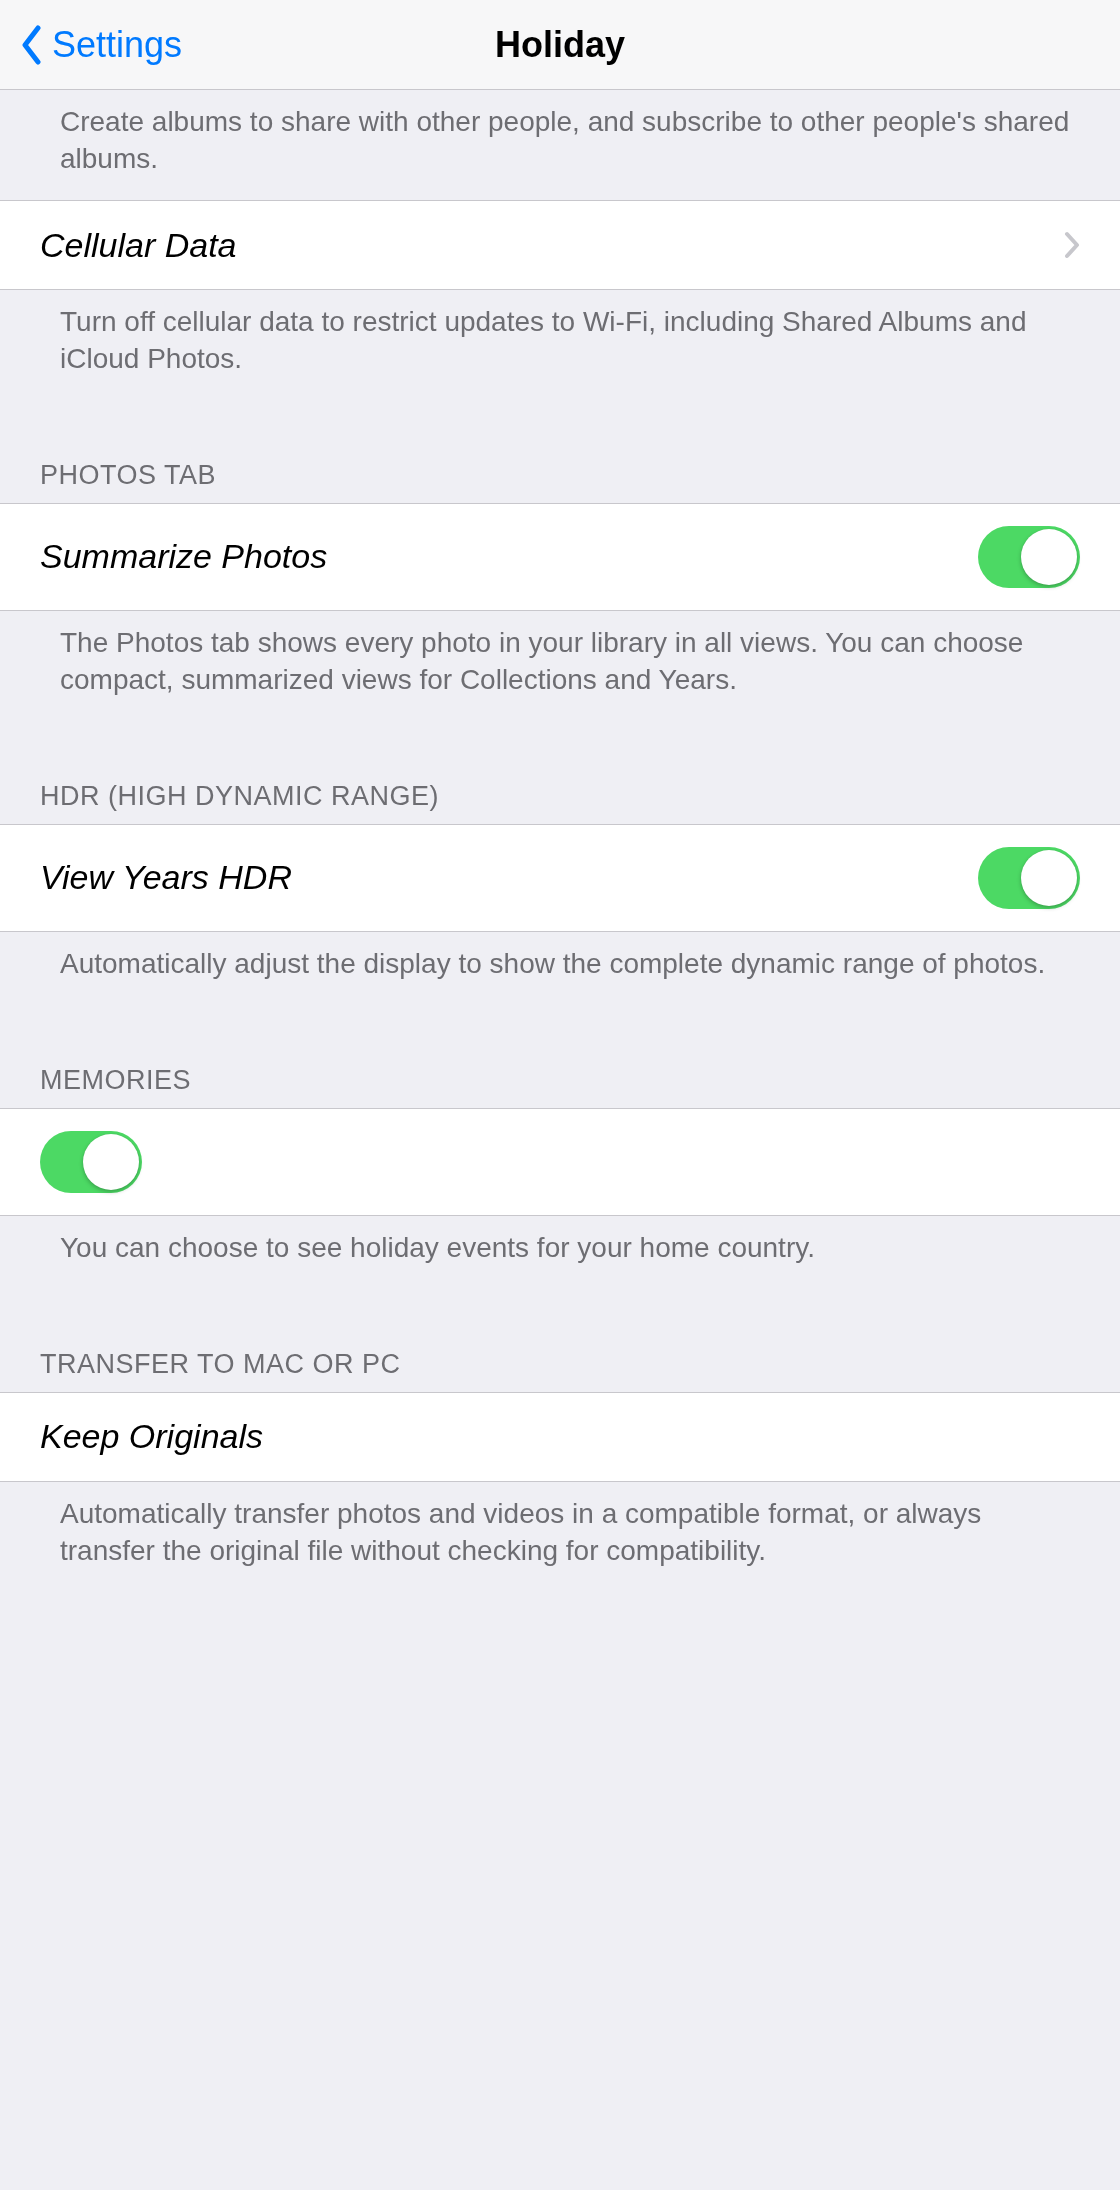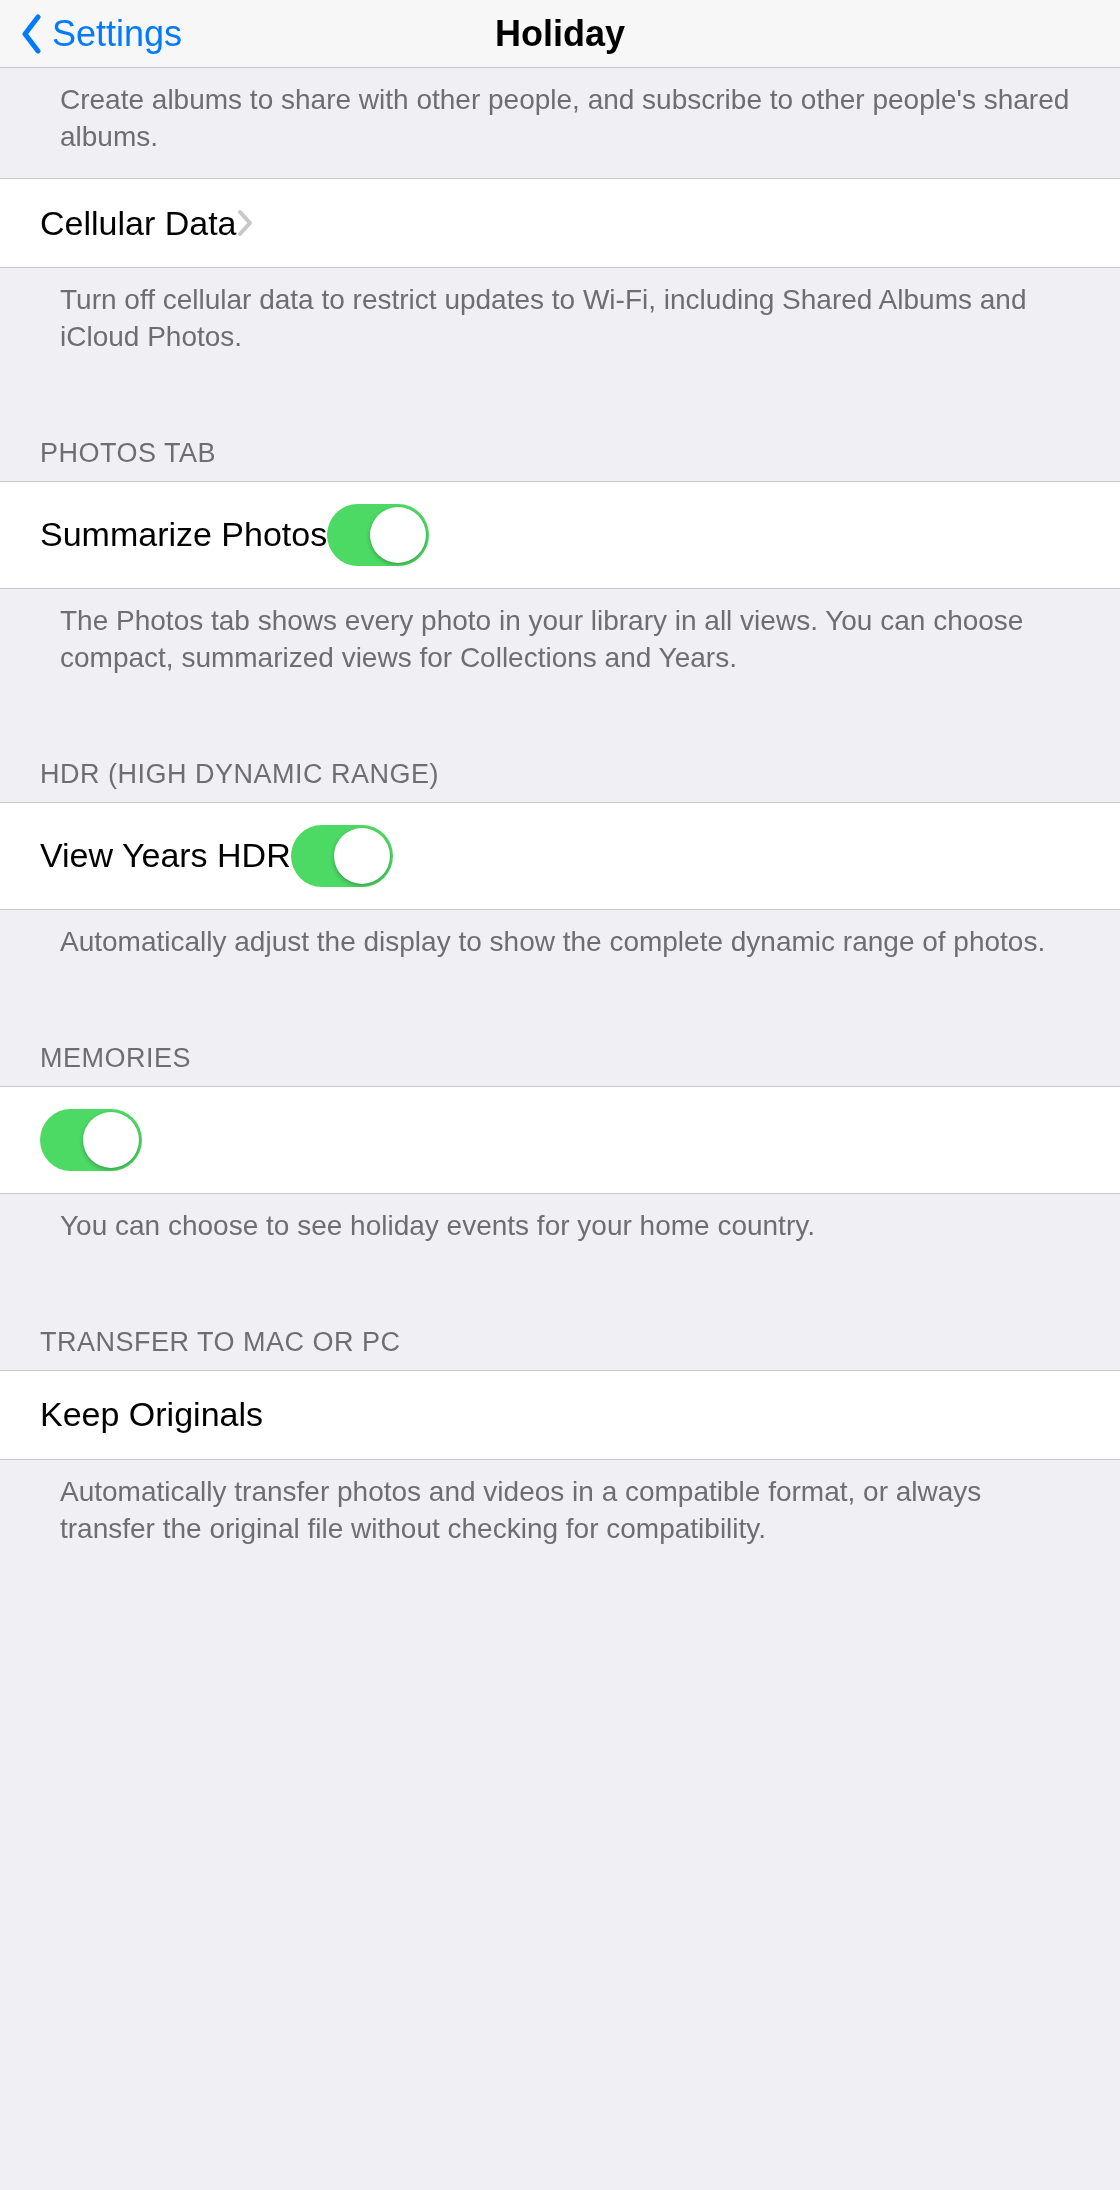--- a/index.html
+++ b/index.html
@@ -4,21 +4,21 @@
 <style>
   * { box-sizing: border-box; margin: 0; padding: 0; }
   html, body {
     width: 1120px;
     font-family: -apple-system, "Helvetica Neue", Helvetica, Arial, sans-serif;
     background: #efeff4;
     color: #000;
     -webkit-font-smoothing: antialiased;
   }
   .navbar {
-    height: 68px;
+    height: 90px;
     background: linear-gradient(#f7f7f8, #f7f7f8);
     border-bottom: 1px solid #c8c7cc;
     display: flex;
     align-items: center;
     position: relative;
     padding: 0 20px;
   }
   .back-btn {
     display: flex;
     align-items: center;
@@ -55,23 +55,25 @@
     text-transform: uppercase;
   }
   .cell-group {
     background: #fff;
     border-top: 1px solid #c8c7cc;
     border-bottom: 1px solid #c8c7cc;
   }
   .cell {
     display: flex;
     align-items: center;
+    justify-content: space-between;
     padding: 22px 40px;
     min-height: 88px;
     position: relative;
+    font-style: italic;
   }
   .cell + .cell::before {
     content: "";
     position: absolute;
     left: 40px; right: 0; top: 0;
     height: 1px;
     background: #c8c7cc;
   }
   .cell-label {
     font-size: 34px;

